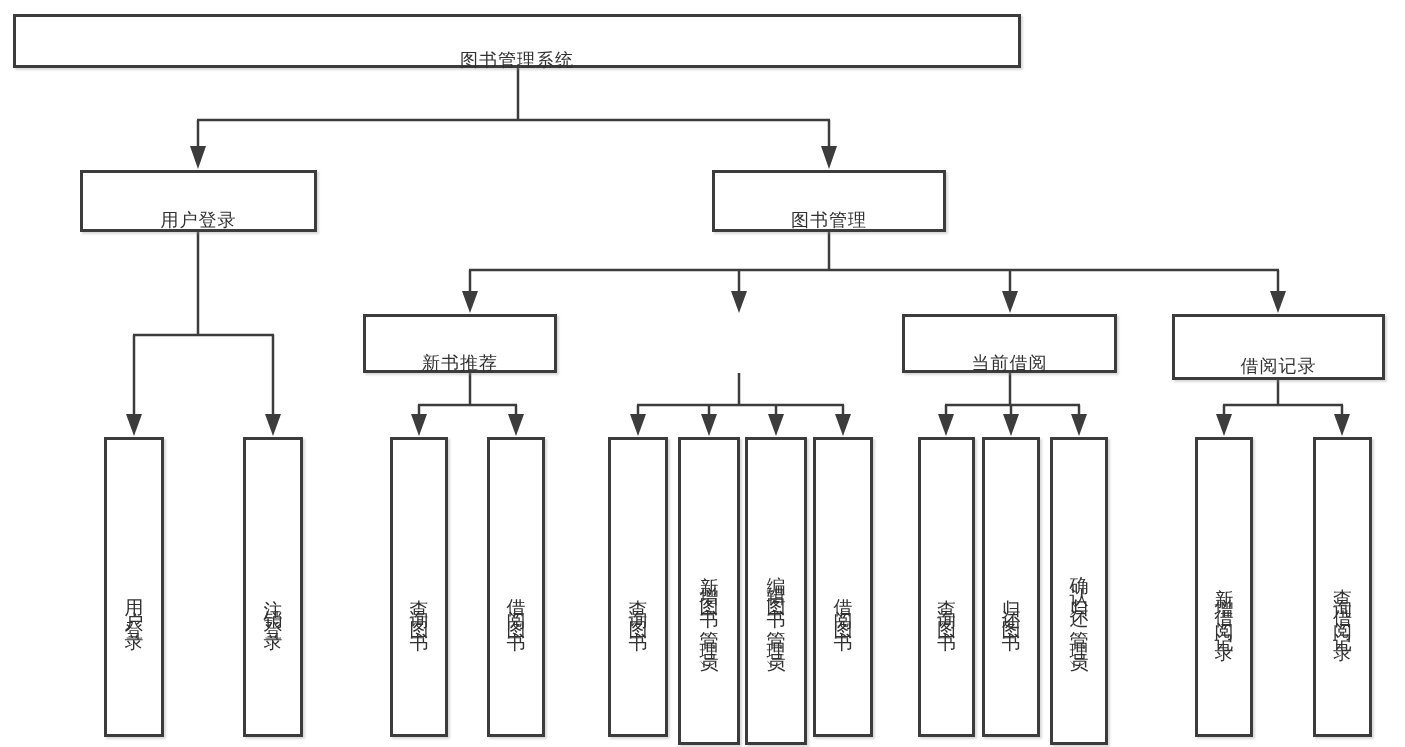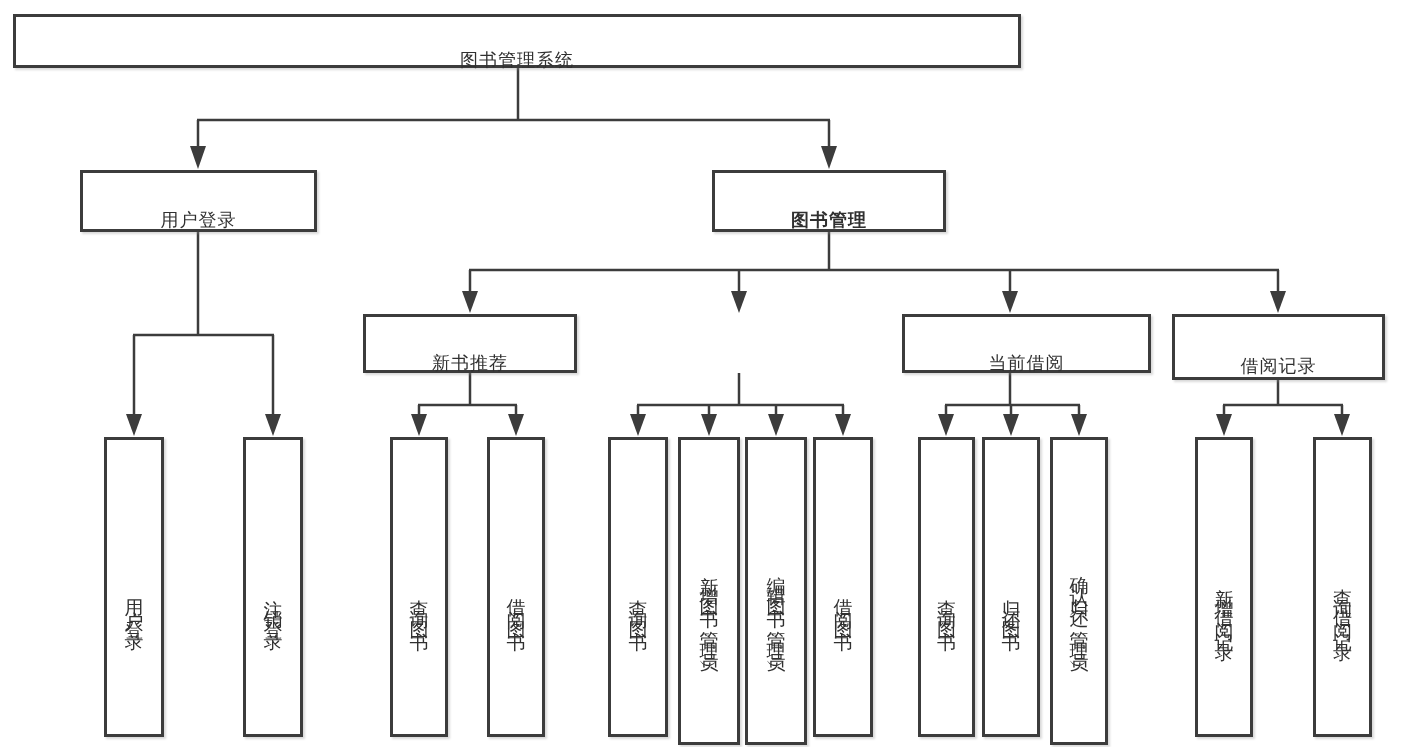--- a/index.html
+++ b/index.html
@@ -142,28 +142,28 @@
     </g>
   </svg>
 
   <div class="node" style="left:13px; top:14px; width:1008px; height:54px;">
     <span class="lbl">图书管理系统</span>
   </div>
 
   <div class="node" style="left:80px; top:170px; width:237px; height:62px;">
     <span class="lbl">用户登录</span>
   </div>
-  <div class="node" style="left:712px; top:170px; width:234px; height:62px;font-weight:bold;">
+  <div class="node" style="left:712px; top:170px; width:234px; height:62px;">
     <span class="lbl">图书管理</span>
   </div>
 
-  <div class="node" style="left:363px; top:314px; width:214px; height:59px;">
+  <div class="node" style="left:363px; top:314px; width:194px; height:59px;">
     <span class="lbl">新书推荐</span>
   </div>
-  <div class="node" style="left:902px; top:314px; width:249px; height:59px;">
+  <div class="node" style="left:902px; top:314px; width:215px; height:59px;">
     <span class="lbl">当前借阅</span>
   </div>
   <div class="node" style="left:1172px; top:314px; width:213px; height:66px;">
     <span class="lbl">借阅记录</span>
   </div>
 
   <div class="node v" style="left:104px; top:437px; width:60px; height:300px;">
     <span class="lbl">用户登录</span>
   </div>
   <div class="node v" style="left:243px; top:437px; width:60px; height:300px;">

